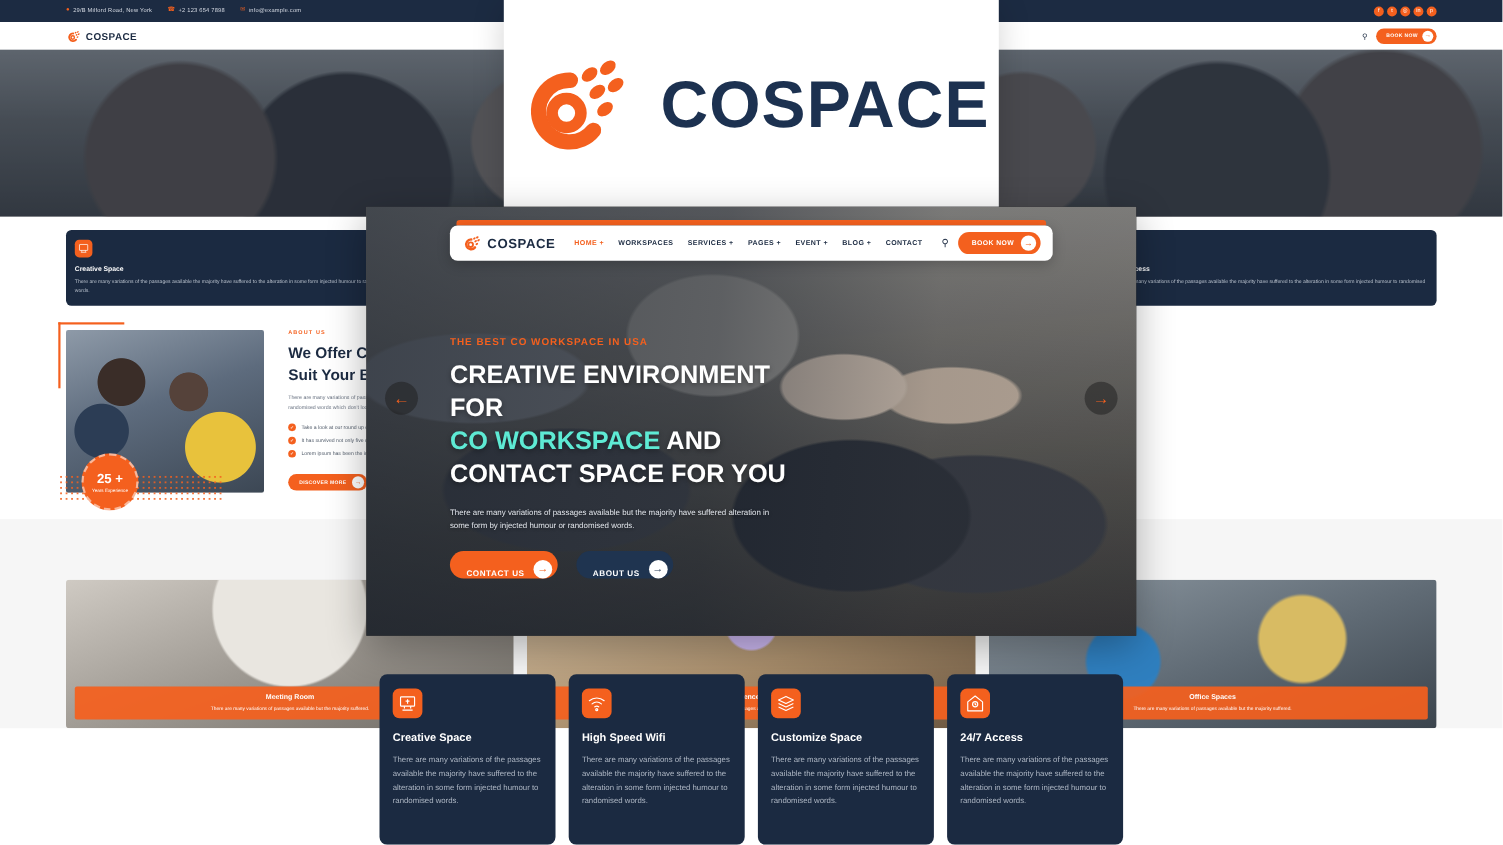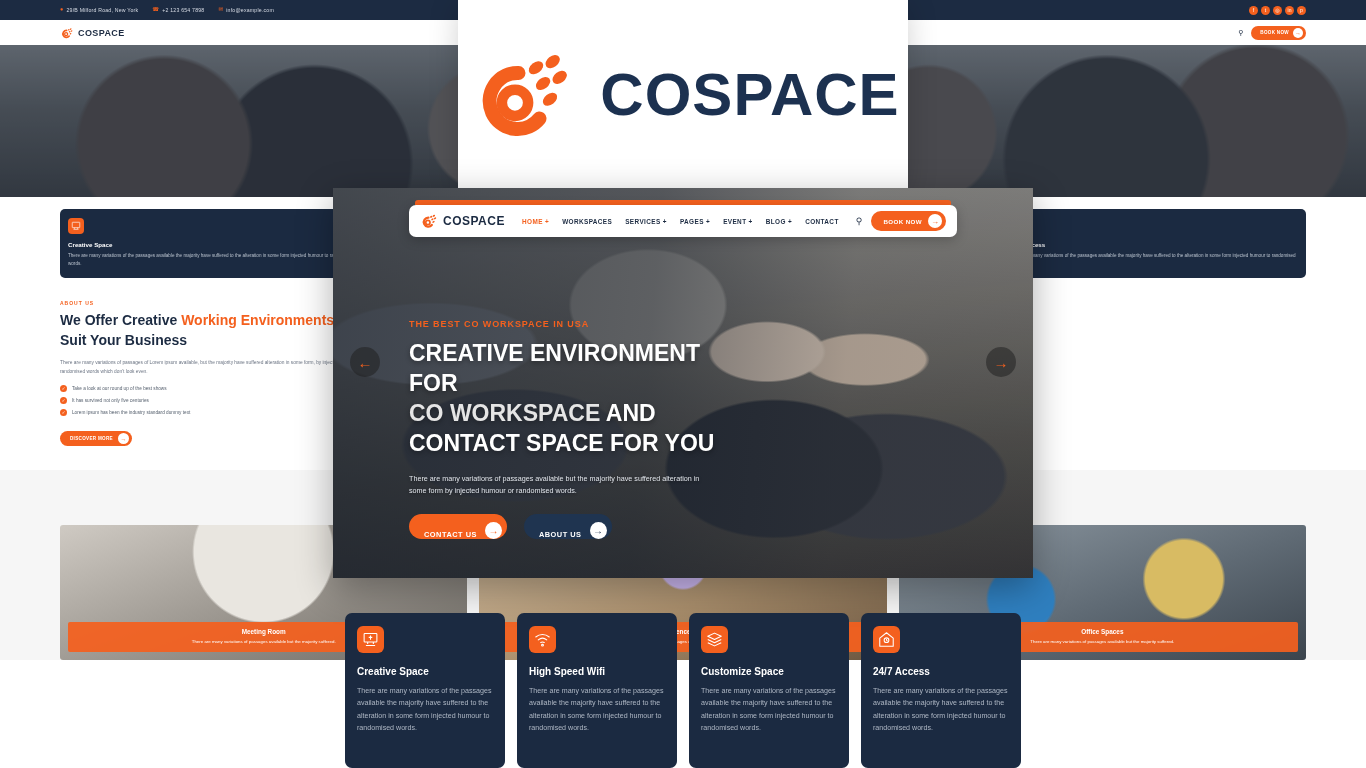--- a/index.html
+++ b/index.html
@@ -169,24 +169,24 @@
   .m-menu a.active { color:#f4601e; }
   .m-right { display:flex; align-items:center; gap:9px; }
   .m-srch { font-size:9px; color:#1c2b42; }
   .m-book { background:#f4601e; color:#fff; border-radius:20px; height:20px;
      display:flex; align-items:center; gap:6px; padding:0 4px 0 12px; }
   .m-book span { font-size:6.2px; font-weight:bold; letter-spacing:.4px; }
   .m-book .c { width:14px; height:14px; border-radius:50%; background:#fff; color:#f4601e;
      font-size:8px; display:flex; align-items:center; justify-content:center; }
 
   .m-hero { position:absolute; left:76px; top:118px; width:330px; z-index:3; }
-  .m-eyebrow { color:#f4601e; font-size:9px; font-weight:bold; letter-spacing:.9px; margin-bottom:10px;margin-top:13px; }
+  .m-eyebrow { color:#f4601e; font-size:9px; font-weight:bold; letter-spacing:.9px; margin-bottom:10px; }
   .m-title { color:#fff; font-size:23px; font-weight:bold; line-height:1.3;
      text-shadow:0 2px 5px rgba(0,0,0,.35); }
-  .m-title .hl { color:#e5e5e5; }
+  .m-title .hl { color:#5eead4; }
   .m-sub { color:#e2e6ec; font-size:7.2px; line-height:1.75; margin:14px 0 16px; max-width:300px;
      text-shadow:0 1px 3px rgba(0,0,0,.4); }
   .m-btns { display:flex; gap:17px; }
   .m-btn { border-radius:20px; height:25px; display:flex; align-items:flex-end; gap:8px;
      padding:0 5px 0 15px; }
   .m-btn span { font-size:7.4px; font-weight:bold; letter-spacing:.5px; }
   .m-btn .c { width:17px; height:17px; border-radius:50%; display:flex; align-items:center;
      justify-content:center; font-size:10px; }
   .m-btn.primary { background:#f4601e; color:#fff; }
   .m-btn.primary .c { background:#fff; color:#f4601e; }
@@ -324,20 +324,29 @@
               <circle cx="12" cy="13" r="3"></circle>
               <path d="M12 11.5V13l1 1"></path>
             </svg>
         </div>
         <h4>24/7 Access</h4>
         <p>There are many variations of the passages available the majority have suffered to the alteration in some form injected humour to randomised words.</p>
       </div>
     </div>
 
     <div class="about">
+      <div class="about-media">
+        <div class="frame"></div>
+        <div class="about-img"></div>
+        <div class="dots"></div>
+        <div class="exp-badge">
+          <div class="num">25 +</div>
+          <div class="lbl">Years Experience</div>
+        </div>
+      </div>
       <div class="about-body">
         <div class="eyebrow">ABOUT US</div>
         <h2><span>We Offer Creative </span><span class="hl">Working Environments</span><span> That Suit Your Business</span></h2>
         <p class="lead">There are many variations of passages of Lorem ipsum available, but the majority have suffered alteration in some form, by injected humour or randomised words which don't look even.</p>
         <div class="chk">
           <span class="c">✓</span>
           <span class="t">Take a look at our round up of the best shows</span>
         </div>
         <div class="chk">
           <span class="c">✓</span>

